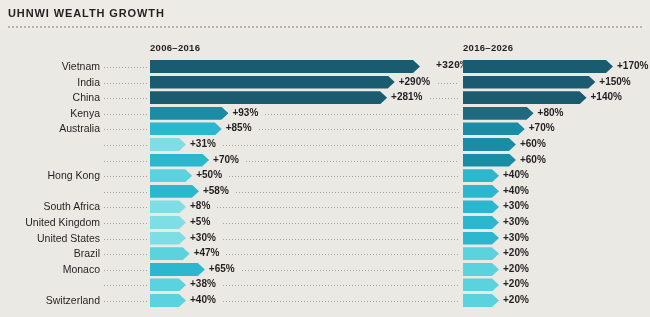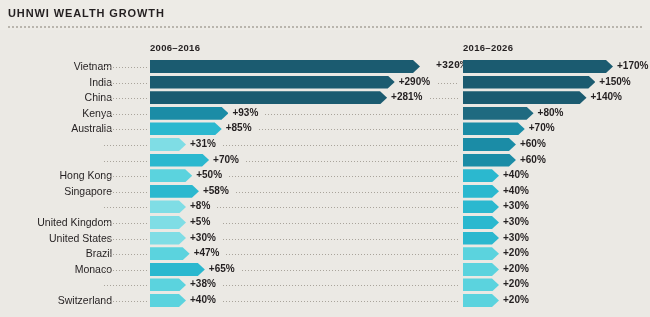--- a/index.html
+++ b/index.html
@@ -78,21 +78,20 @@
     left: 0;
     top: 0;
     width: 100px;
     height: 15px;
     line-height: 15px;
     text-align: right;
     font-size: 10.5px;
     color: #231f20;
     white-space: nowrap;
     font-family: "Liberation Sans", sans-serif;
-    margin-left: 12px;
   }
 
   
   .leader {
     position: absolute;
     top: 8px;
     height: 1px;
     background-image: repeating-linear-gradient(to right,
         #a9a49b 0px, #a9a49b 1px, rgba(0,0,0,0) 1px, rgba(0,0,0,0) 3px);
   }
@@ -231,33 +230,33 @@
           <div class="bar" style="background: rgb(91, 211, 222);"></div>
         </div>
         <div class="value-label" style="left: 196.188px;">+50%</div>
         <div class="leader" style="left: 228.988px; width: 230.012px;"></div>
         <div class="bar-wrap" style="left: 463px; width: 36px;">
           <div class="bar" style="background: rgb(43, 184, 207);"></div>
         </div>
         <div class="value-label" style="left: 503px;">+40%</div>
       </div>
       <div class="row" style="top: 153.8px;">
-        <div class="country-label">Singapore</div>
         <div class="leader leader-left"></div>
         <div class="bar-wrap" style="left: 150px; width: 48.9375px;">
           <div class="bar" style="background: rgb(43, 184, 207);"></div>
         </div>
         <div class="value-label" style="left: 202.938px;">+58%</div>
         <div class="leader" style="left: 235.738px; width: 223.262px;"></div>
         <div class="bar-wrap" style="left: 463px; width: 36px;">
           <div class="bar" style="background: rgb(43, 184, 207);"></div>
         </div>
         <div class="value-label" style="left: 503px;">+40%</div>
       </div>
       <div class="row" style="top: 169.4px;">
+        <div class="country-label">South Africa</div>
         <div class="leader leader-left"></div>
         <div class="bar-wrap" style="left: 150px; width: 36px;">
           <div class="bar" style="background: rgb(127, 221, 229);"></div>
         </div>
         <div class="value-label" style="left: 190px;">+8%</div>
         <div class="leader" style="left: 216.6px; width: 242.4px;"></div>
         <div class="bar-wrap" style="left: 463px; width: 36px;">
           <div class="bar" style="background: rgb(43, 184, 207);"></div>
         </div>
         <div class="value-label" style="left: 503px;">+30%</div>

